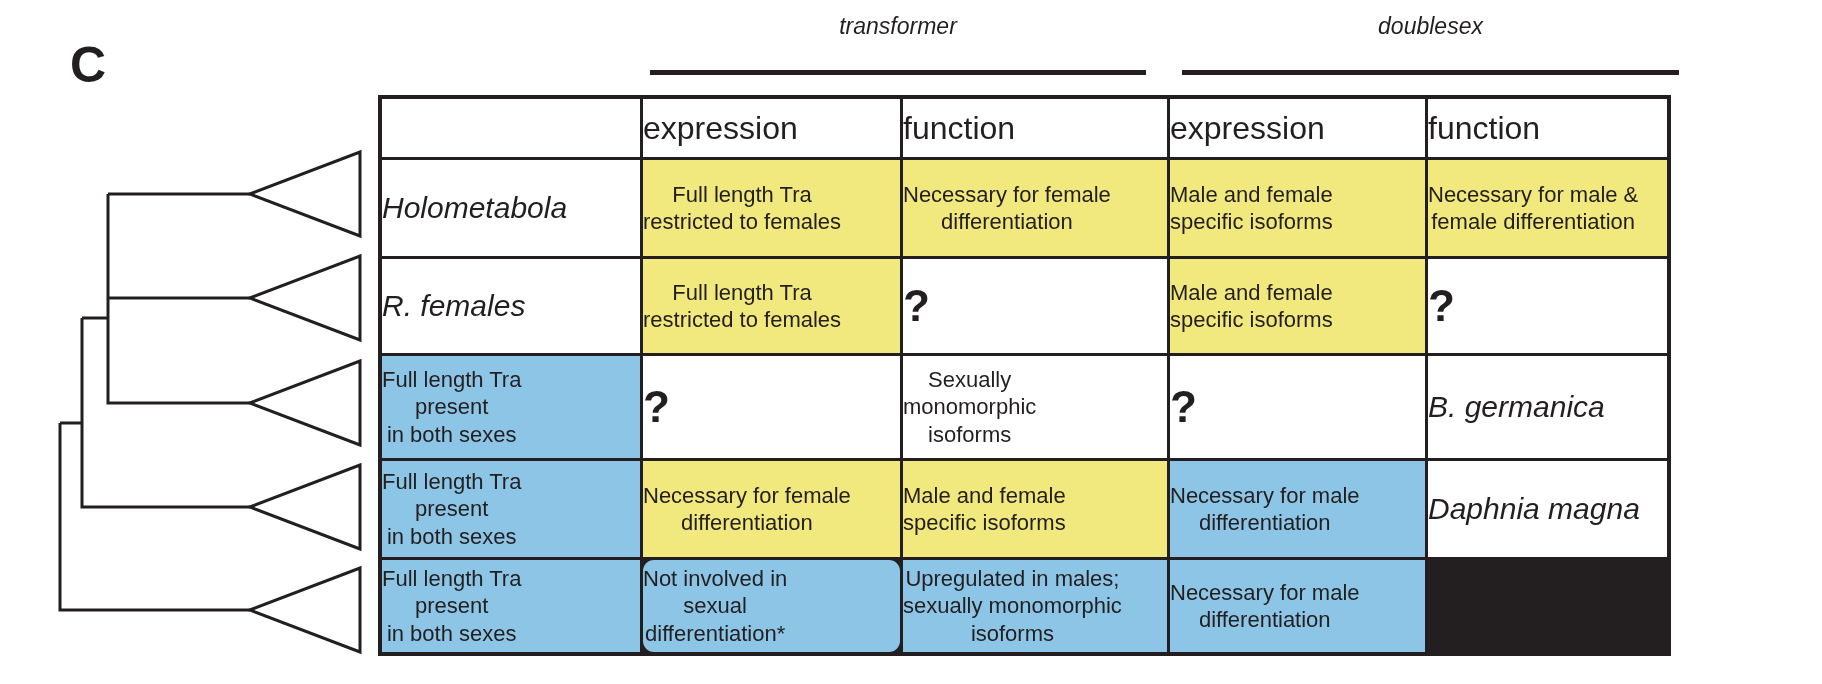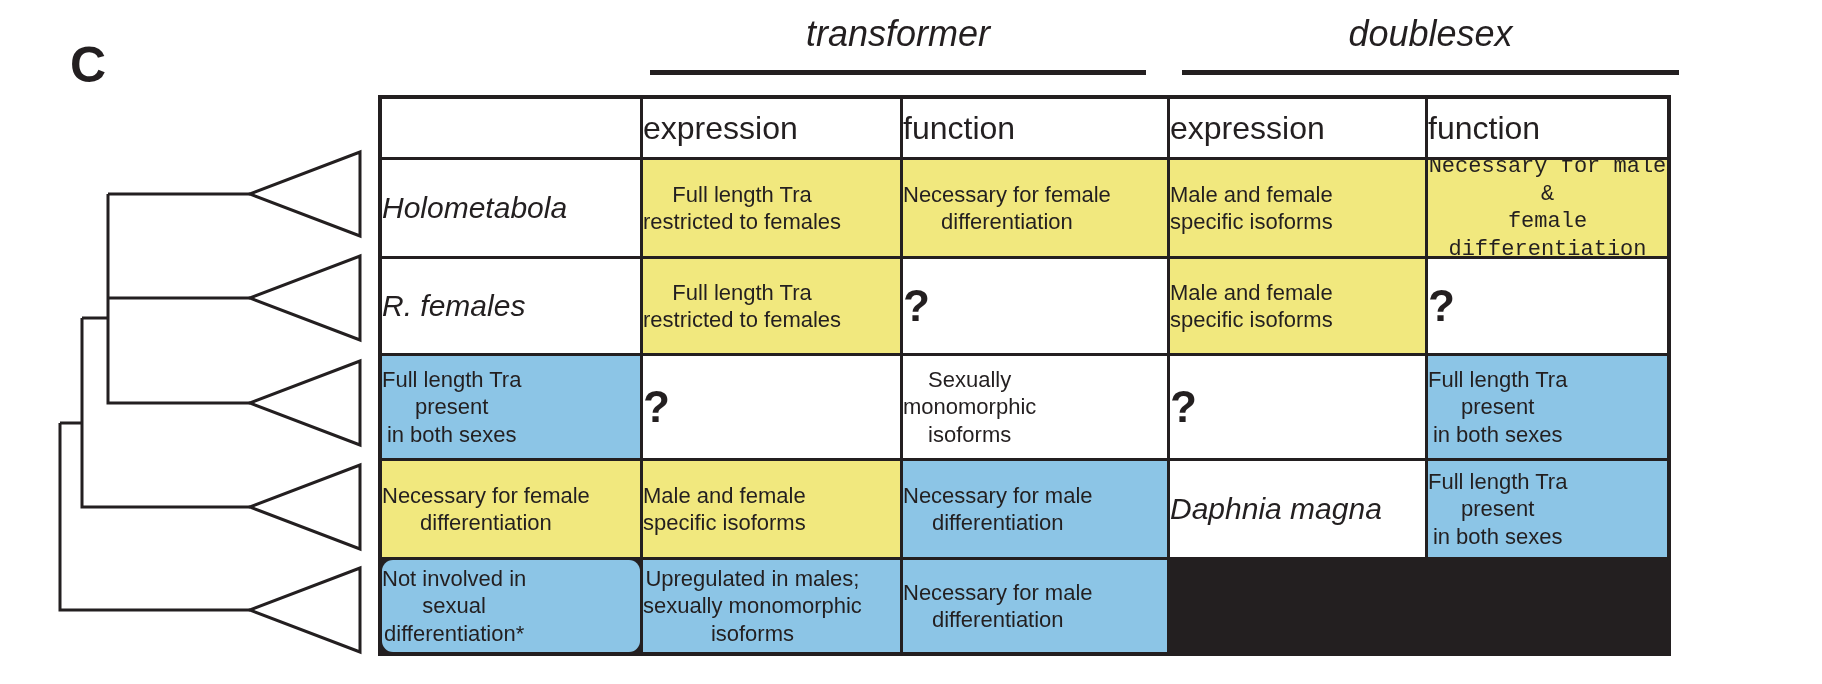--- a/index.html
+++ b/index.html
@@ -9,21 +9,21 @@
   }
   .panel-label{
     position:absolute;left:70px;top:36px;
     font-size:50px;font-weight:bold;color:#231f20;
   }
   .tree-svg{position:absolute;left:0;top:0;}
   .gene-header{
     position:absolute;top:14px;height:56px;
     border-bottom:5px solid #231f20;
     display:flex;align-items:flex-start;justify-content:center;
-    font-style:italic;font-size:36px;line-height:1.1;
+    font-style:italic;font-size:23px;line-height:1.1;
   }
   .gene-header.transformer{left:650px;width:496px;}
   .gene-header.doublesex{left:1182px;width:497px;}
   .comparison-table{
     position:absolute;left:378px;top:95px;
     display:grid;
     grid-template-columns:258px 257px 264px 255px 239px;
     grid-template-rows:58px 96px 94px 102px 96px 92px;
     gap:3px;background:#231f20;border:4px solid #231f20;
   }
@@ -87,21 +87,21 @@
 restricted to females</span>
   </div>
   <div class="cell body" style="background: rgb(241, 232, 126);">
     <span class="cell-text">Necessary for female
 differentiation</span>
   </div>
   <div class="cell body" style="background: rgb(241, 232, 126);">
     <span class="cell-text">Male and female
 specific isoforms</span>
   </div>
-  <div class="cell body" style="background: rgb(241, 232, 126); font-family: Liberation Mono, monospace;">
+  <div class="cell body" style="background: rgb(241, 232, 126);">
     <span class="cell-text">Necessary for male &amp;
 female differentiation</span>
   </div>
 
   <div class="cell species">
     <span class="cell-text">R. females</span>
   </div>
   <div class="cell body" style="background: rgb(241, 232, 126);">
     <span class="cell-text">Full length Tra
 restricted to females</span>
@@ -127,20 +127,23 @@
   </div>
   <div class="cell body" style="background: rgb(255, 255, 255);">
     <span class="cell-text">Sexually
 monomorphic
 isoforms</span>
   </div>
   <div class="cell body" style="background: rgb(255, 255, 255);">
     <span class="cell-text qmark">?</span>
   </div>
 
+  <div class="cell species">
+    <span class="cell-text">B. germanica</span>
+  </div>
   <div class="cell body" style="background: rgb(140, 197, 230);">
     <span class="cell-text">Full length Tra
 present
 in both sexes</span>
   </div>
   <div class="cell body" style="background: rgb(241, 232, 126);">
     <span class="cell-text">Necessary for female
 differentiation</span>
   </div>
   <div class="cell body" style="background: rgb(241, 232, 126);">

